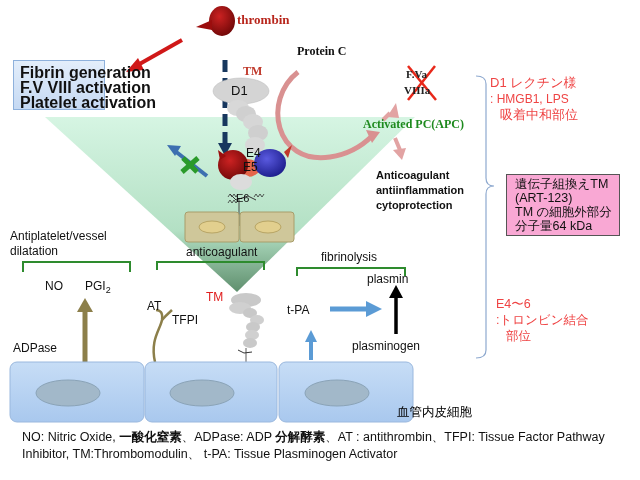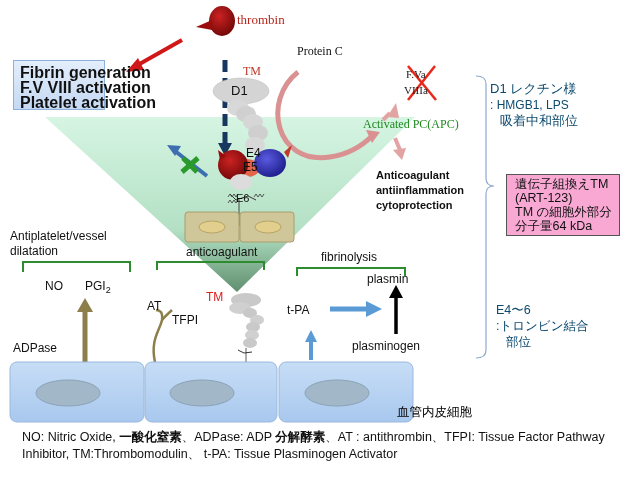--- a/index.html
+++ b/index.html
@@ -1,25 +1,25 @@
 <!DOCTYPE html>
 <html><head>
 <meta charset="utf-8">
 <style>
   html, body { margin:0; padding:0; background:#ffffff; }
   body { width:640px; height:480px; position:relative; overflow:hidden; font-family:"Liberation Sans", sans-serif; }
   .abs { position:absolute; white-space:nowrap; }
-  .serif { font-family:"Liberation Serif", serif; font-weight:normal; }
+  .serif { font-family:"Liberation Serif", serif; font-weight:bold; }
   .sans { font-family:"Liberation Sans", sans-serif; }
   svg.base { position:absolute; left:0; top:0; }
   .infobox { position:absolute; left:13px; top:60px; width:92px; height:50px; background:linear-gradient(#e3eefb,#c5d9f3); border:1px solid #8eb1dc; box-sizing:border-box; padding:4px 0 0 6px; font-size:16px; font-weight:bold; line-height:15px; color:#111; }
   .infobox div { white-space:nowrap; }
   .artbox { position:absolute; left:506px; top:174px; width:114px; height:62px; border:1px solid #555; background:#f9a8d4; box-sizing:border-box; padding:2px 0 0 8px; font-size:12.5px; line-height:14px; color:#111; }
   .artbox div { white-space:nowrap; }
-  .jp { font-size:13px; color:#0c4a6e; line-height:16px;margin-top:6px; }
+  .jp { font-size:13px; color:#ef4444; line-height:16px; }
   .legend { position:absolute; left:22px; top:429px; width:610px; font-size:12.5px; line-height:17px; color:#111; }
   .legend b { font-weight:bold; }
 </style>
 </head>
 <body>
 
 <svg class="base" width="640" height="480" viewBox="0 0 640 480">
   <defs>
     <linearGradient id="tri" x1="0" y1="0" x2="0" y2="1">
       <stop offset="0" stop-color="#d6f5e3"></stop>

